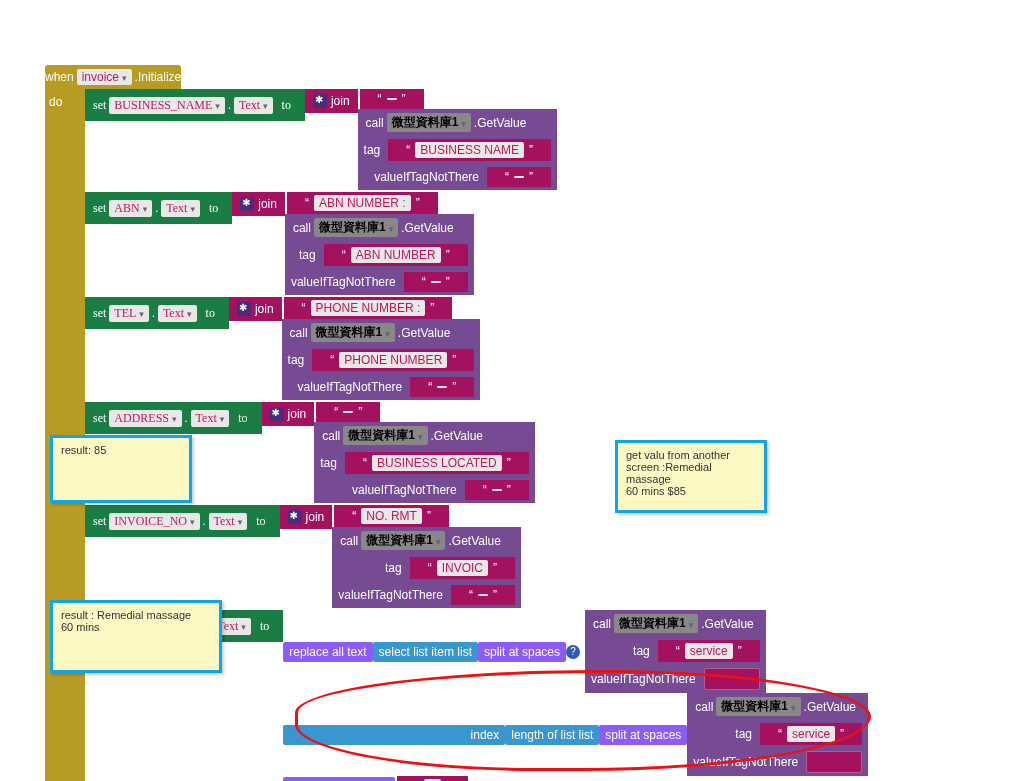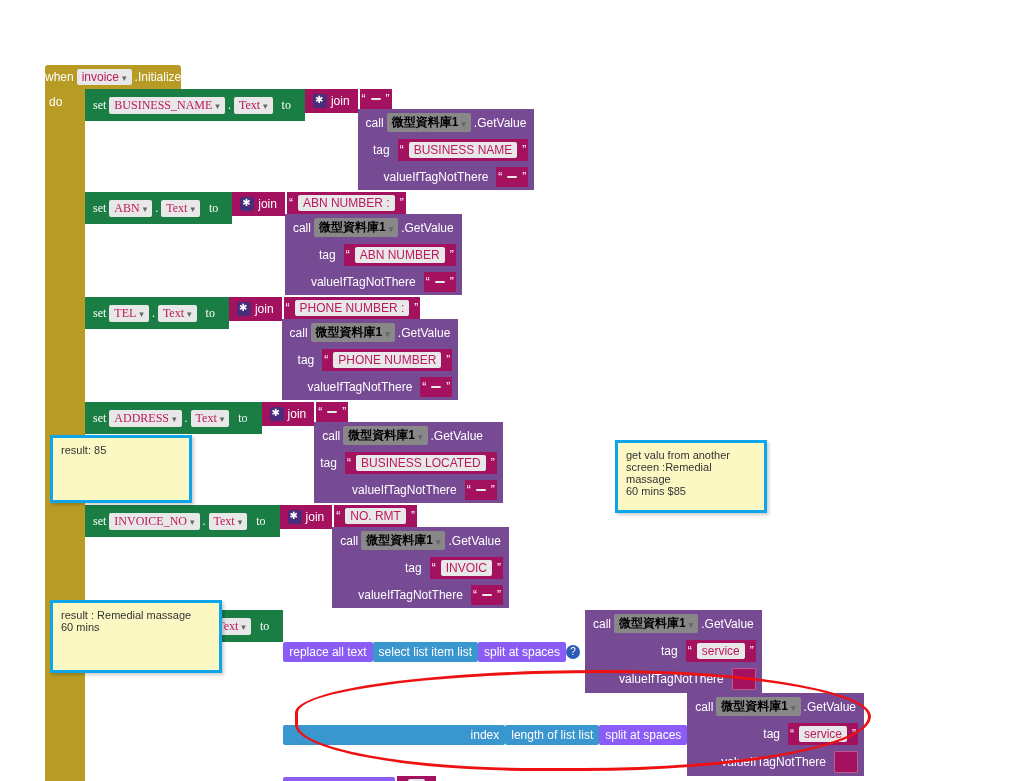--- a/index.html
+++ b/index.html
@@ -126,21 +126,21 @@
     padding:4px 8px;
     display:flex; align-items:center;
   }
   .call-arg {
     display:flex; justify-content:flex-end; align-items:center;
     padding:3px 6px;
   }
   .call-arg .k { margin-right:6px; text-align:right; }
   .slot {
     background:#a3115f;
-    padding:3px 2px;
+    padding:3px 18px;
     display:inline-flex; align-items:center;
     margin-left:2px;
   }
   .slot.empty {
     min-width:18px; min-height:14px;
     border:1px solid rgba(255,255,255,.3);
     border-radius:2px;
   }
   .stack-v { display:flex; flex-direction:column; }
   .hl-red {

